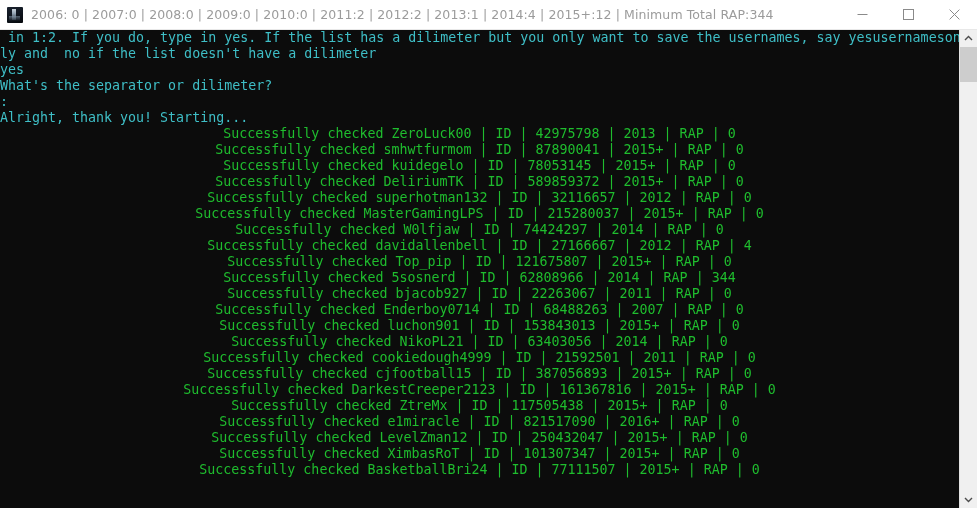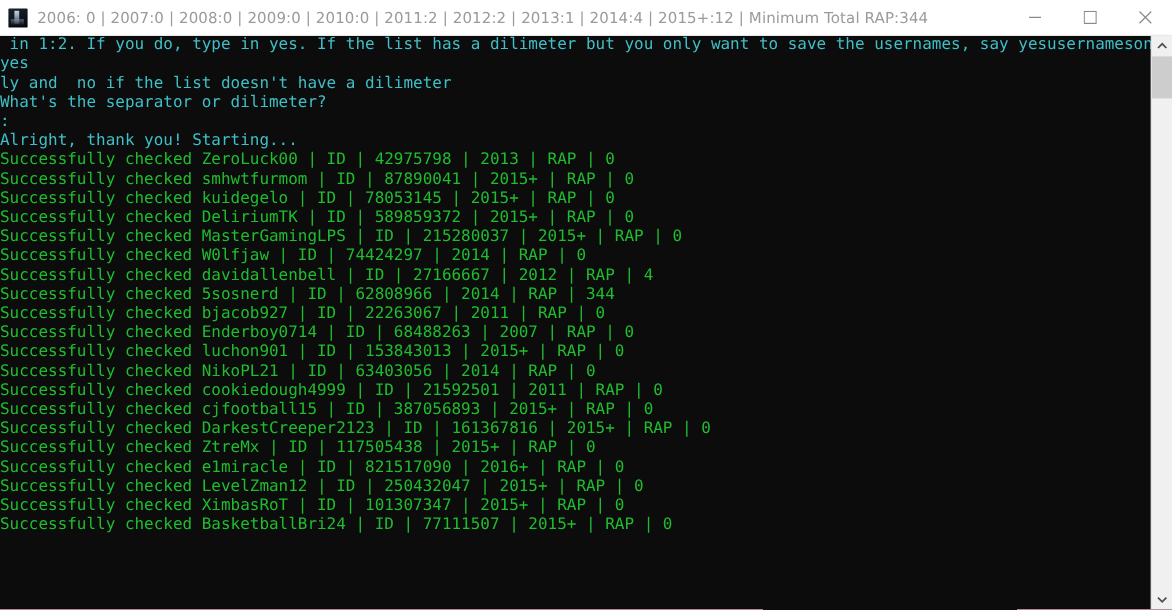--- a/index.html
+++ b/index.html
@@ -12,21 +12,21 @@
     width: 977px;
     height: 508px;
     overflow: hidden;
     font-family: "DejaVu Sans Mono", "Liberation Mono", monospace;
   }
 
   .window {
     position: relative;
     width: 977px;
     height: 508px;
-    background: #be185d;
+    background: #15803d;
     display: flex;
     flex-direction: column;
     overflow: hidden;
   }
 
   
   .titlebar {
     height: 29px;
     min-height: 29px;
     background: #ffffff;
@@ -108,21 +108,21 @@
   .line {
     font-family: "DejaVu Sans Mono", "Liberation Mono", monospace;
     font-size: 13.3px;
     line-height: 16px;
     height: 16px;
     white-space: pre;
     letter-spacing: 0px;
     padding-left: 0px;
   }
   .line.cyan   { color: #3fbfc7; }
-  .line.green  { color: #1fbd2e; }
+  .line.green  { color: #1fbd2e; text-align: center; }
 
   
   .scrollbar {
     width: 17px;
     flex: 0 0 17px;
     background: #f0f0f0;
     border-left: 1px solid #e2e2e2;
     display: flex;
     flex-direction: column;
     position: relative;
@@ -175,32 +175,34 @@
           <line x1="0.6" y1="0.6" x2="10.4" y2="10.4" stroke="#8a8a8a" stroke-width="1"></line>
           <line x1="10.4" y1="0.6" x2="0.6" y2="10.4" stroke="#8a8a8a" stroke-width="1"></line>
         </svg>
       </div>
     </div>
   </div>
 
   <div class="console-area">
     <div class="console-text" id="console-text">
         <div class="line cyan"> in 1:2. If you do, type in yes. If the list has a dilimeter but you only want to save the usernames, say yesusernameson</div>
+        <div class="line cyan">ly and  no if the list doesn't have a dilimeter</div>
         <div class="line cyan">yes</div>
-        <div class="line cyan">ly and  no if the list doesn't have a dilimeter</div>
         <div class="line cyan">What's the separator or dilimeter?</div>
         <div class="line cyan">:</div>
         <div class="line cyan">Alright, thank you! Starting...</div>
         <div class="line green">Successfully checked ZeroLuck00 | ID | 42975798 | 2013 | RAP | 0</div>
         <div class="line green">Successfully checked smhwtfurmom | ID | 87890041 | 2015+ | RAP | 0</div>
         <div class="line green">Successfully checked kuidegelo | ID | 78053145 | 2015+ | RAP | 0</div>
         <div class="line green">Successfully checked DeliriumTK | ID | 589859372 | 2015+ | RAP | 0</div>
+        <div class="line green">Successfully checked superhotman132 | ID | 32116657 | 2012 | RAP | 0</div>
         <div class="line green">Successfully checked MasterGamingLPS | ID | 215280037 | 2015+ | RAP | 0</div>
         <div class="line green">Successfully checked W0lfjaw | ID | 74424297 | 2014 | RAP | 0</div>
         <div class="line green">Successfully checked davidallenbell | ID | 27166667 | 2012 | RAP | 4</div>
+        <div class="line green">Successfully checked Top_pip | ID | 121675807 | 2015+ | RAP | 0</div>
         <div class="line green">Successfully checked 5sosnerd | ID | 62808966 | 2014 | RAP | 344</div>
         <div class="line green">Successfully checked bjacob927 | ID | 22263067 | 2011 | RAP | 0</div>
         <div class="line green">Successfully checked Enderboy0714 | ID | 68488263 | 2007 | RAP | 0</div>
         <div class="line green">Successfully checked luchon901 | ID | 153843013 | 2015+ | RAP | 0</div>
         <div class="line green">Successfully checked NikoPL21 | ID | 63403056 | 2014 | RAP | 0</div>
         <div class="line green">Successfully checked cookiedough4999 | ID | 21592501 | 2011 | RAP | 0</div>
         <div class="line green">Successfully checked cjfootball15 | ID | 387056893 | 2015+ | RAP | 0</div>
         <div class="line green">Successfully checked DarkestCreeper2123 | ID | 161367816 | 2015+ | RAP | 0</div>
         <div class="line green">Successfully checked ZtreMx | ID | 117505438 | 2015+ | RAP | 0</div>
         <div class="line green">Successfully checked e1miracle | ID | 821517090 | 2016+ | RAP | 0</div>

